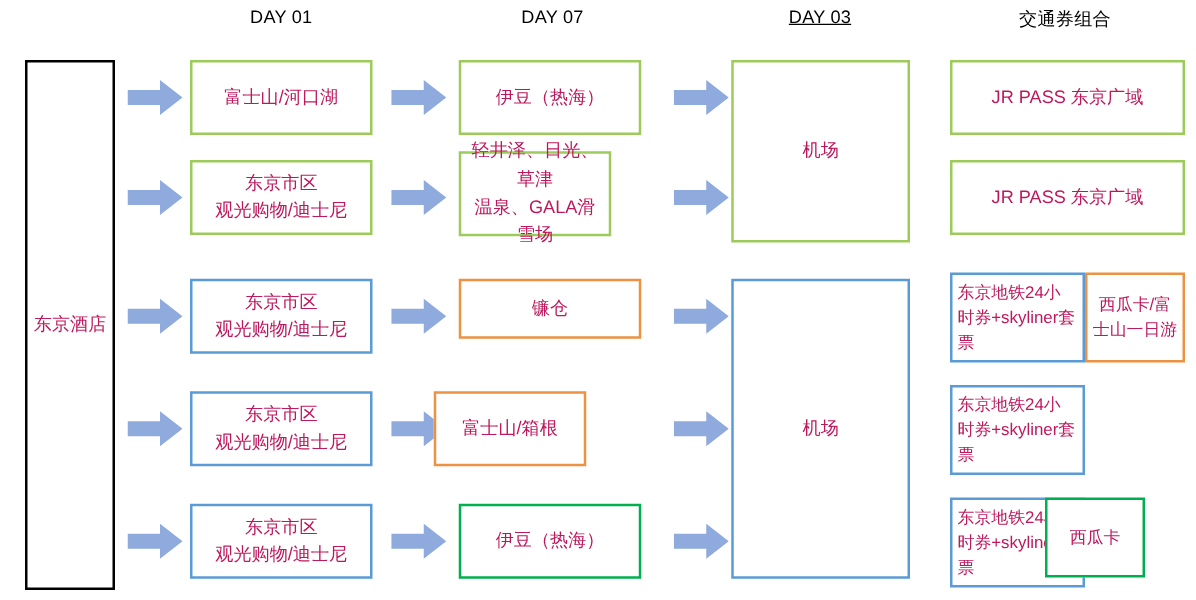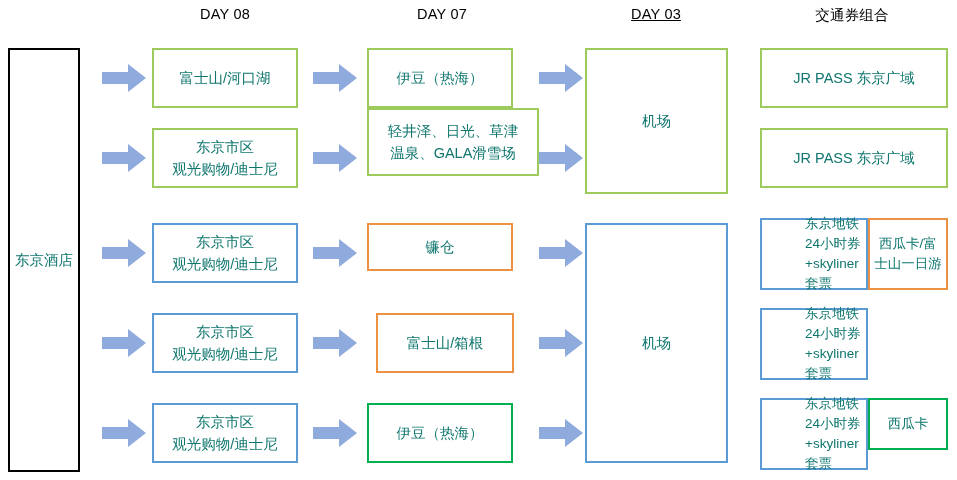--- a/index.html
+++ b/index.html
@@ -29,57 +29,56 @@
   .box {
     position: absolute;
     box-sizing: border-box;
     background: #ffffff;
     display: flex;
     align-items: center;
     justify-content: center;
     text-align: center;
     font-size: 14.5px;
     line-height: 1.55;
-    color: #0f766e;
+    color: #be185d;
   }
   .box .txt { display: block; width: 100%; padding: 0 4px; }
   .b-green  { border: 2px solid #9CCB5B; }
   .b-blue   { border: 2px solid #5B9BD5; }
   .b-orange { border: 2px solid #ED9142; }
   .b-dgreen { border: 2px solid #00B050; }
   .b-black  { border: 2.5px solid #000000; }
 
   .pass-left {
     justify-content: flex-start;
     text-align: left;
     font-size: 13.5px;
     line-height: 1.5;
-    padding-left: 39px;
   }
   .pass-left .txt { text-align: left; padding-left: 4px; }
   .pass-right { font-size: 13.5px; line-height: 1.5; }
 
   .arrow {
     position: absolute;
     width: 44px;
     height: 30px;
   }
   .arrow svg { display: block; width: 100%; height: 100%; }
 </style>
 </head>
 <body>
 
 <div id="canvas">
 
-  <div class="hdr" style="left:180px; top:6px; width:90px;">DAY 08</div>
+  <div class="hdr" style="left:180px; top:6px; width:90px;">DAY 01</div>
   <div class="hdr" style="left:397px; top:6px; width:90px;">DAY 07</div>
   <div class="hdr" style="left:611px; top:6px; width:90px;text-decoration:underline;">DAY 03</div>
   <div class="hdr" style="left:790px; top:6px; width:124px;">交通券组合</div>
 
-  <div class="box b-black" style="left:8px; top:48px; width:72px; height:424px;">
+  <div class="box b-black" style="left:20px; top:48px; width:72px; height:424px;">
     <span class="txt">东京酒店</span>
   </div>
 
   <div class="arrow" style="left:102px; top:63px;">
     <svg viewBox="0 0 44 30" preserveAspectRatio="none">
         <polygon points="0,9 26,9 26,1 44,15 26,29 26,21 0,21" fill="#8FAADC"></polygon>
       </svg>
   </div>
   <div class="arrow" style="left:102px; top:143px;">
     <svg viewBox="0 0 44 30" preserveAspectRatio="none">
@@ -140,27 +139,27 @@
   </div>
   <div class="arrow" style="left:313px; top:418px;">
     <svg viewBox="0 0 44 30" preserveAspectRatio="none">
         <polygon points="0,9 26,9 26,1 44,15 26,29 26,21 0,21" fill="#8FAADC"></polygon>
       </svg>
   </div>
 
   <div class="box b-green" style="left:367px; top:48px; width:146px; height:60px;">
     <span class="txt">伊豆（热海）</span>
   </div>
-  <div class="box b-green" style="left:367px; top:108px; width:172px; height:68px;">
+  <div class="box b-green" style="left:367px; top:121px; width:122px; height:68px;">
     <span class="txt">轻井泽、日光、草津<br>温泉、GALA滑雪场</span>
   </div>
   <div class="box b-orange" style="left:367px; top:223px; width:146px; height:48px;">
     <span class="txt">镰仓</span>
   </div>
-  <div class="box b-orange" style="left:376px; top:313px; width:138px; height:60px;">
+  <div class="box b-orange" style="left:347px; top:313px; width:122px; height:60px;">
     <span class="txt">富士山/箱根</span>
   </div>
   <div class="box b-dgreen" style="left:367px; top:403px; width:146px; height:60px;">
     <span class="txt">伊豆（热海）</span>
   </div>
 
   <div class="arrow" style="left:539px; top:63px;">
     <svg viewBox="0 0 44 30" preserveAspectRatio="none">
         <polygon points="0,9 26,9 26,1 44,15 26,29 26,21 0,21" fill="#8FAADC"></polygon>
       </svg>
@@ -207,17 +206,17 @@
     <span class="txt">西瓜卡/富士山一日游</span>
   </div>
 
   <div class="box b-blue pass-left" style="left:760px; top:308px; width:108px; height:72px;">
     <span class="txt">东京地铁24小时券+skyliner套票</span>
   </div>
 
   <div class="box b-blue pass-left" style="left:760px; top:398px; width:108px; height:72px;">
     <span class="txt">东京地铁24小时券+skyliner套票</span>
   </div>
-  <div class="box b-dgreen pass-right" style="left:868px; top:398px; width:80px; height:52px;">
+  <div class="box b-dgreen pass-right" style="left:836px; top:398px; width:80px; height:64px;">
     <span class="txt">西瓜卡</span>
   </div>
 
 </div>
 
 </body></html>

